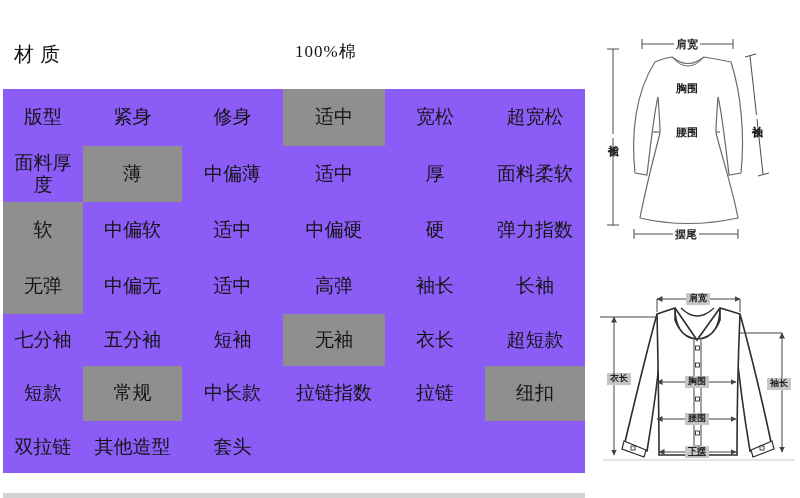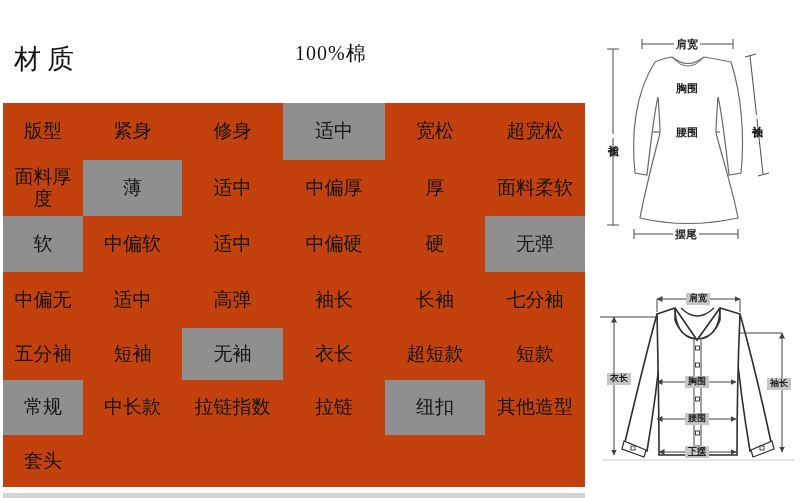--- a/index.html
+++ b/index.html
@@ -1,26 +1,26 @@
 <!DOCTYPE html>
 <html><head>
 <meta charset="utf-8">
 <style>
   html,body { margin:0; padding:0; background:#fff; }
   .screen {
     position:relative; width:800px; height:498px; background:#ffffff;
     overflow:hidden; font-family:"Liberation Serif", serif; color:#141414;
   }
   
-  .material-label { position:absolute; left:14px; top:41px; font-size:27px; letter-spacing:6px; }
-  .material-value { position:absolute; left:295px; top:40px; font-size:20px; font-weight:500; letter-spacing:1px; }
+  .material-label { position:absolute; left:14px; top:41px; font-size:20px; letter-spacing:6px; }
+  .material-value { position:absolute; left:295px; top:40px; font-size:17px; font-weight:500; letter-spacing:1px; }
 
   
   .spec-table {
-    position:absolute; left:3px; top:103px; background:#c2410c;
+    position:absolute; left:3px; top:89px; background:#8b5cf6;
     display:grid;
     grid-template-columns:80px 99px 101px 102px 100px 100px;
     grid-template-rows:57px 56px 56px 56px 52px 55px 52px;
   }
   .cell {
     display:flex; align-items:center; justify-content:center;
     text-align:center; font-size:19px; line-height:1.18;
     padding:0 5px; box-sizing:border-box;
   }
   .cell.selected { background:#8f8f8f; }
@@ -58,31 +58,32 @@
 
     <div class="cell head">版型</div>
     <div class="cell">紧身</div>
     <div class="cell">修身</div>
     <div class="cell selected">适中</div>
     <div class="cell">宽松</div>
     <div class="cell">超宽松</div>
 
     <div class="cell head">面料厚度</div>
     <div class="cell selected">薄</div>
+    <div class="cell">中偏薄</div>
     <div class="cell">适中</div>
-    <div class="cell">中偏厚</div>
     <div class="cell">厚</div>
 
     <div class="cell head">面料柔软</div>
     <div class="cell selected">软</div>
     <div class="cell">中偏软</div>
     <div class="cell">适中</div>
     <div class="cell">中偏硬</div>
     <div class="cell">硬</div>
 
+    <div class="cell head">弹力指数</div>
     <div class="cell selected">无弹</div>
     <div class="cell">中偏无</div>
     <div class="cell">适中</div>
     <div class="cell">高弹</div>
 
     <div class="cell head">袖长</div>
     <div class="cell">长袖</div>
     <div class="cell">七分袖</div>
     <div class="cell">五分袖</div>
     <div class="cell">短袖</div>
@@ -90,20 +91,21 @@
 
     <div class="cell head">衣长</div>
     <div class="cell">超短款</div>
     <div class="cell">短款</div>
     <div class="cell selected">常规</div>
     <div class="cell">中长款</div>
 
     <div class="cell head">拉链指数</div>
     <div class="cell">拉链</div>
     <div class="cell selected">纽扣</div>
+    <div class="cell">双拉链</div>
     <div class="cell">其他造型</div>
     <div class="cell">套头</div>
   </div>
 
   <div class="next-strip"></div>
 
   <div class="diagram dress">
     <svg width="200" height="242" viewBox="0 0 200 242">
       <g stroke="#4a4a4a" stroke-width="1" fill="none">
 

